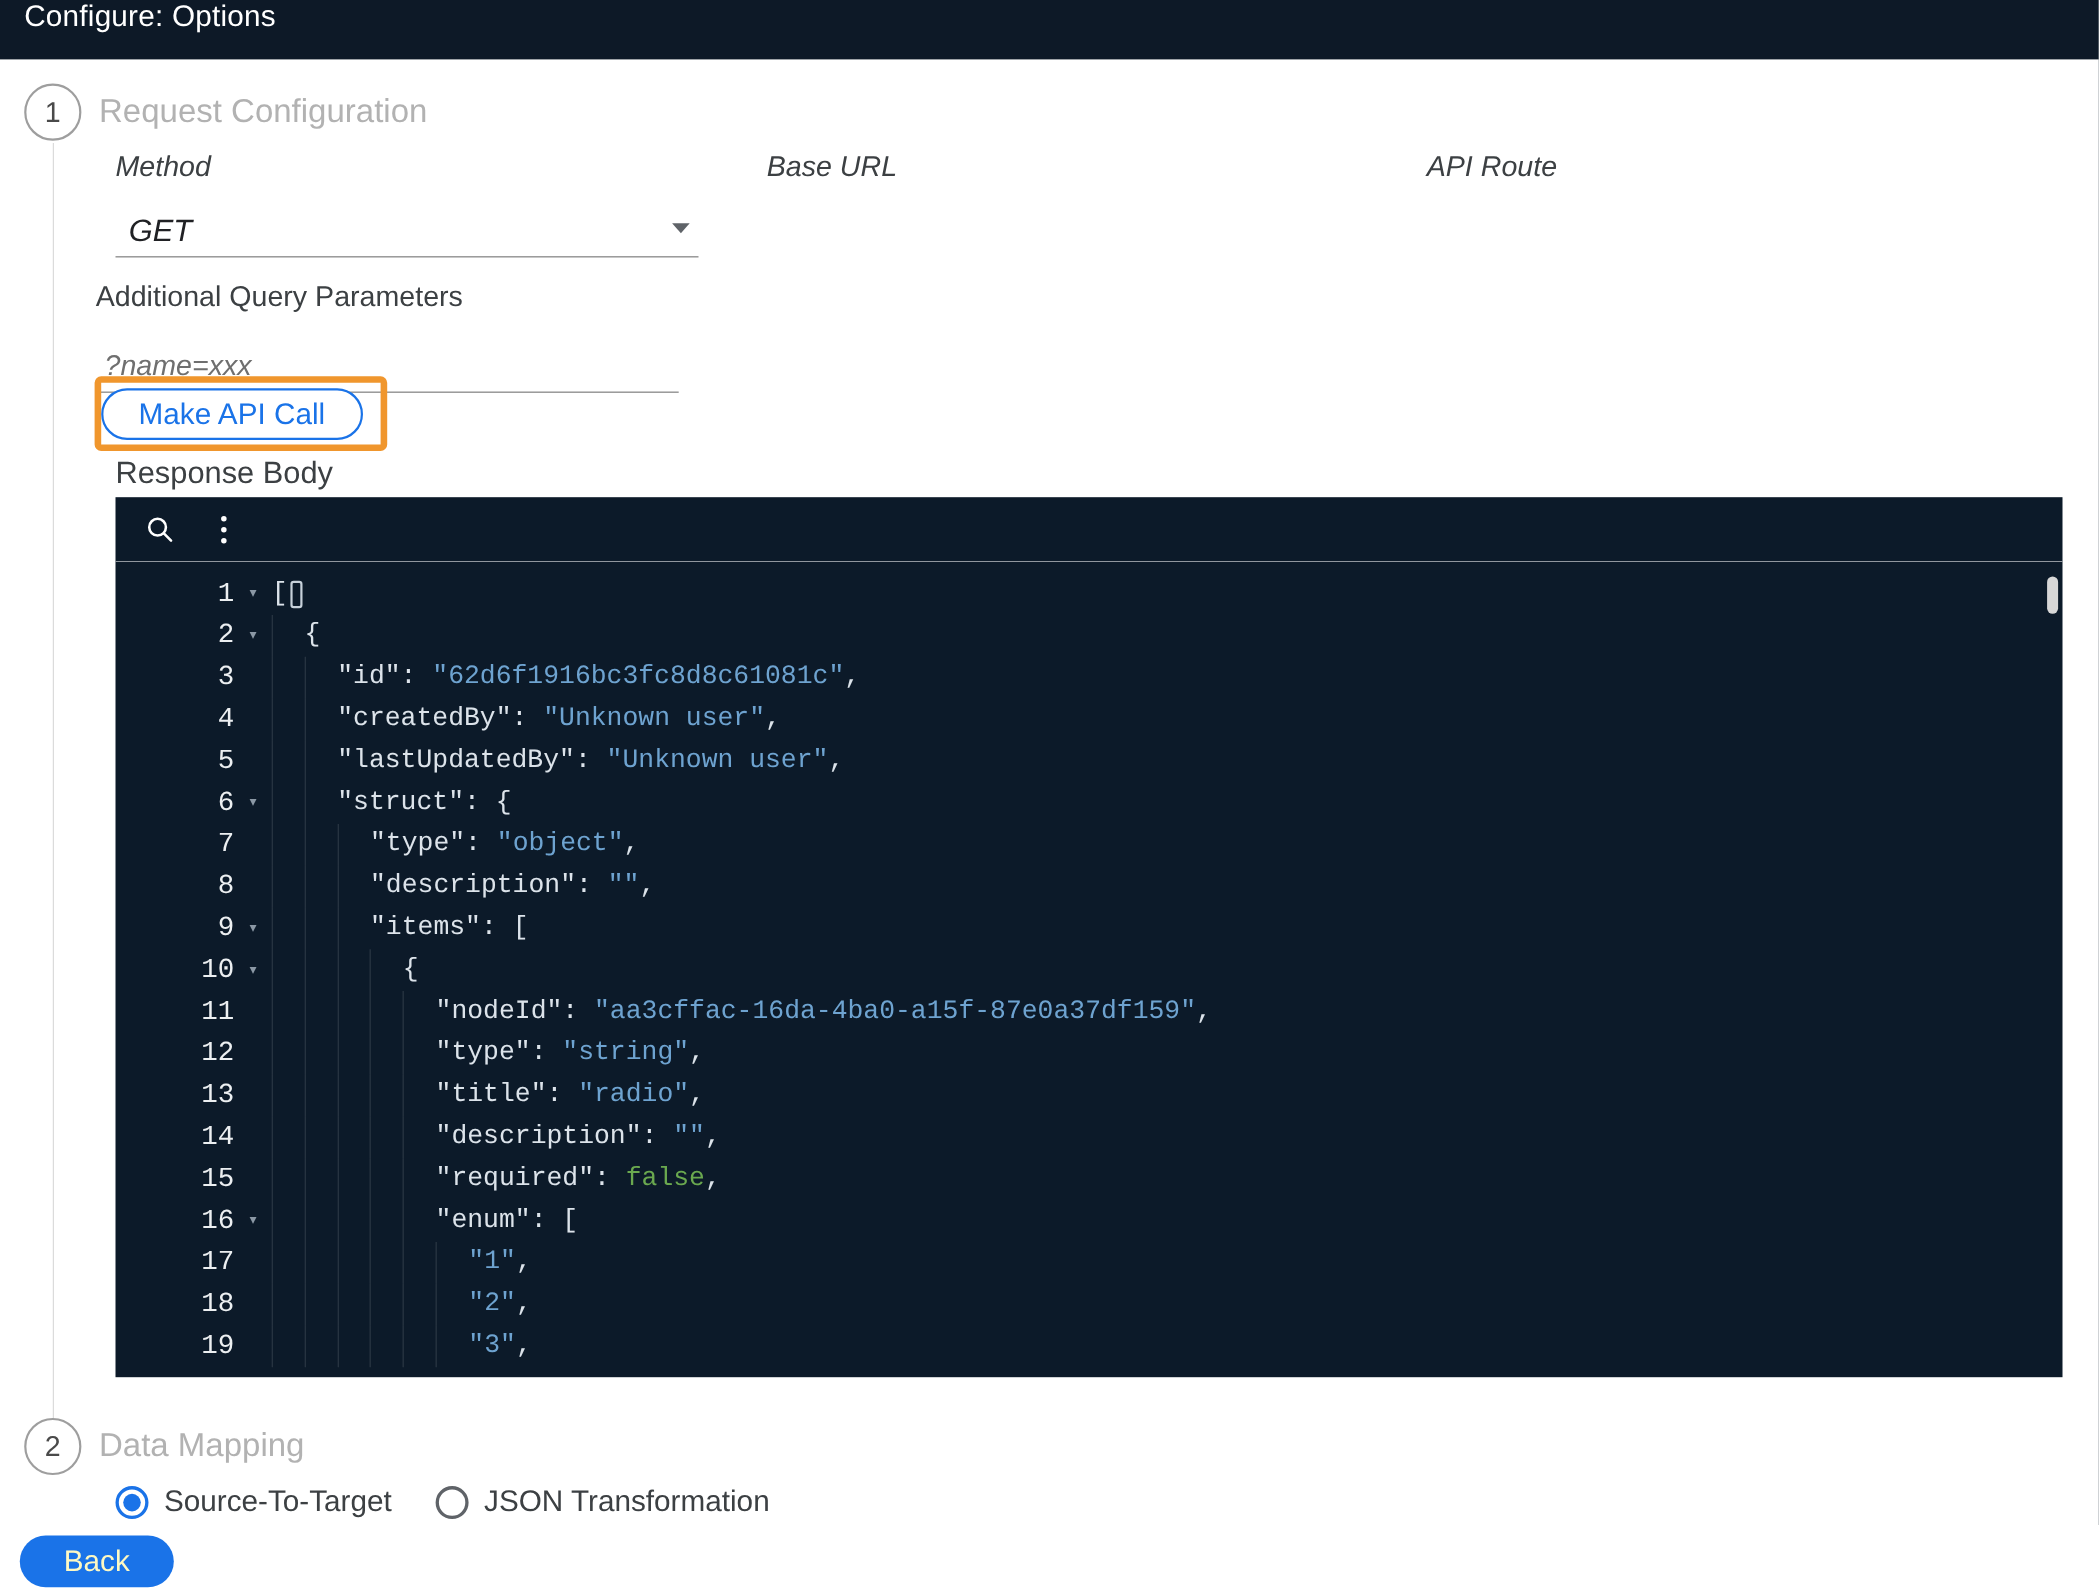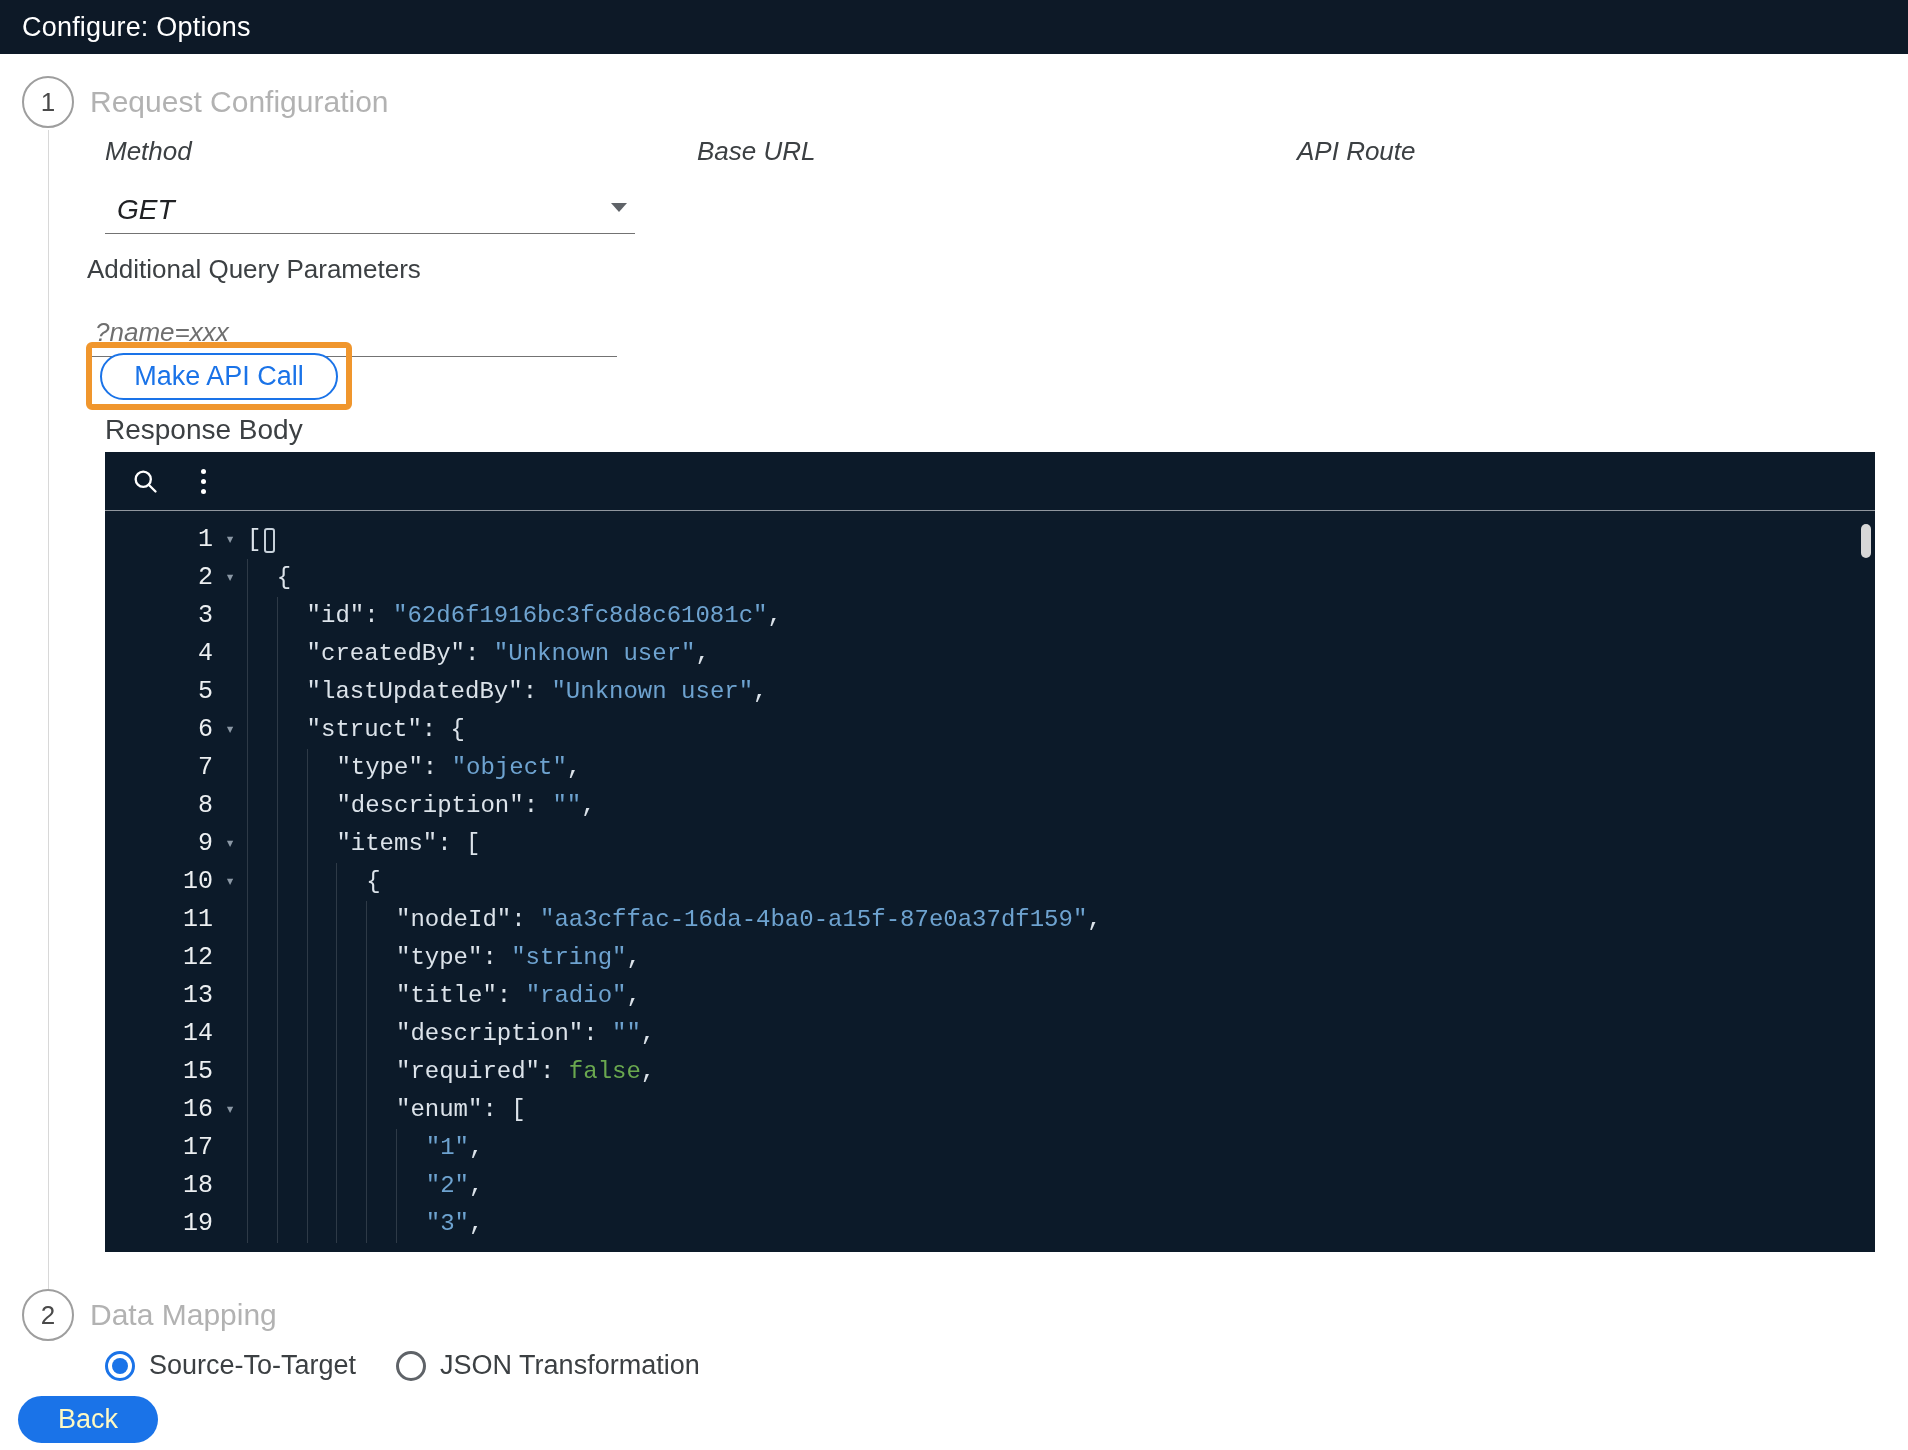--- a/index.html
+++ b/index.html
@@ -3,21 +3,21 @@
 <meta charset="utf-8">
 <style>
   html,body{margin:0;padding:0;}
   body{
     width:1908px;height:1450px;position:relative;overflow:hidden;
     background:#ffffff;font-family:"Liberation Sans",sans-serif;color:#202124;
   }
   
   .titlebar{
     position:absolute;left:0;top:0;width:1908px;height:54px;
-    background:var(--titlebar-bg,#0d1927);color:#fff;display:flex;align-items:center;
+    background:var(--titlebar-bg,#0d1927);color:#fff;display:flex;align-items:flex-start;
     padding-left:22px;box-sizing:border-box;font-size:27px;font-weight:500;letter-spacing:.2px;
   }
   
   .connector{position:absolute;left:48px;top:130px;width:1px;height:1160px;background:#d8d8d8;}
   .step{position:absolute;display:flex;align-items:center;gap:16px;}
   .step--1{left:22px;top:76px;}
   .step--2{left:22px;top:1289px;}
   .step-circle{
     width:52px;height:52px;border:2px solid #9e9e9e;border-radius:50%;background:#fff;
     display:flex;align-items:center;justify-content:center;font-size:26px;color:#4a4a4a;box-sizing:border-box;
@@ -37,21 +37,21 @@
   .qp-input{
     width:100%;box-sizing:border-box;border:none;border-bottom:1px solid #737373;outline:none;
     font-size:26px;padding:12px 0 8px 8px;background:transparent;color:#202124;
     font-family:"Liberation Sans",sans-serif;
   }
   .qp-input::placeholder{font-style:italic;color:#6f6f6f;}
   
   .highlight-box{
     position:absolute;left:86px;top:342px;width:266px;height:68px;box-sizing:border-box;
     border:6px solid var(--highlight,#f0962d);border-radius:6px;
-    display:flex;align-items:center;justify-content:center;
+    display:flex;align-items:center;
   }
   .api-btn{
     background:#fff;border:2px solid var(--accent,#1a73e8);color:var(--accent,#1a73e8);
     border-radius:24px;font-size:27px;font-weight:500;padding:6px 32px;cursor:pointer;
     font-family:"Liberation Sans",sans-serif;white-space:nowrap;
   }
   .response-label{position:absolute;left:105px;top:414px;font-size:28px;color:#3c4043;}
   
   .editor{position:absolute;left:105px;top:452px;width:1770px;height:800px;background:var(--editor-bg,#0c1a29);overflow:hidden;}
   .editor-toolbar{height:58px;display:flex;align-items:center;gap:34px;padding-left:26px;border-bottom:1px solid rgba(255,255,255,.55);}

